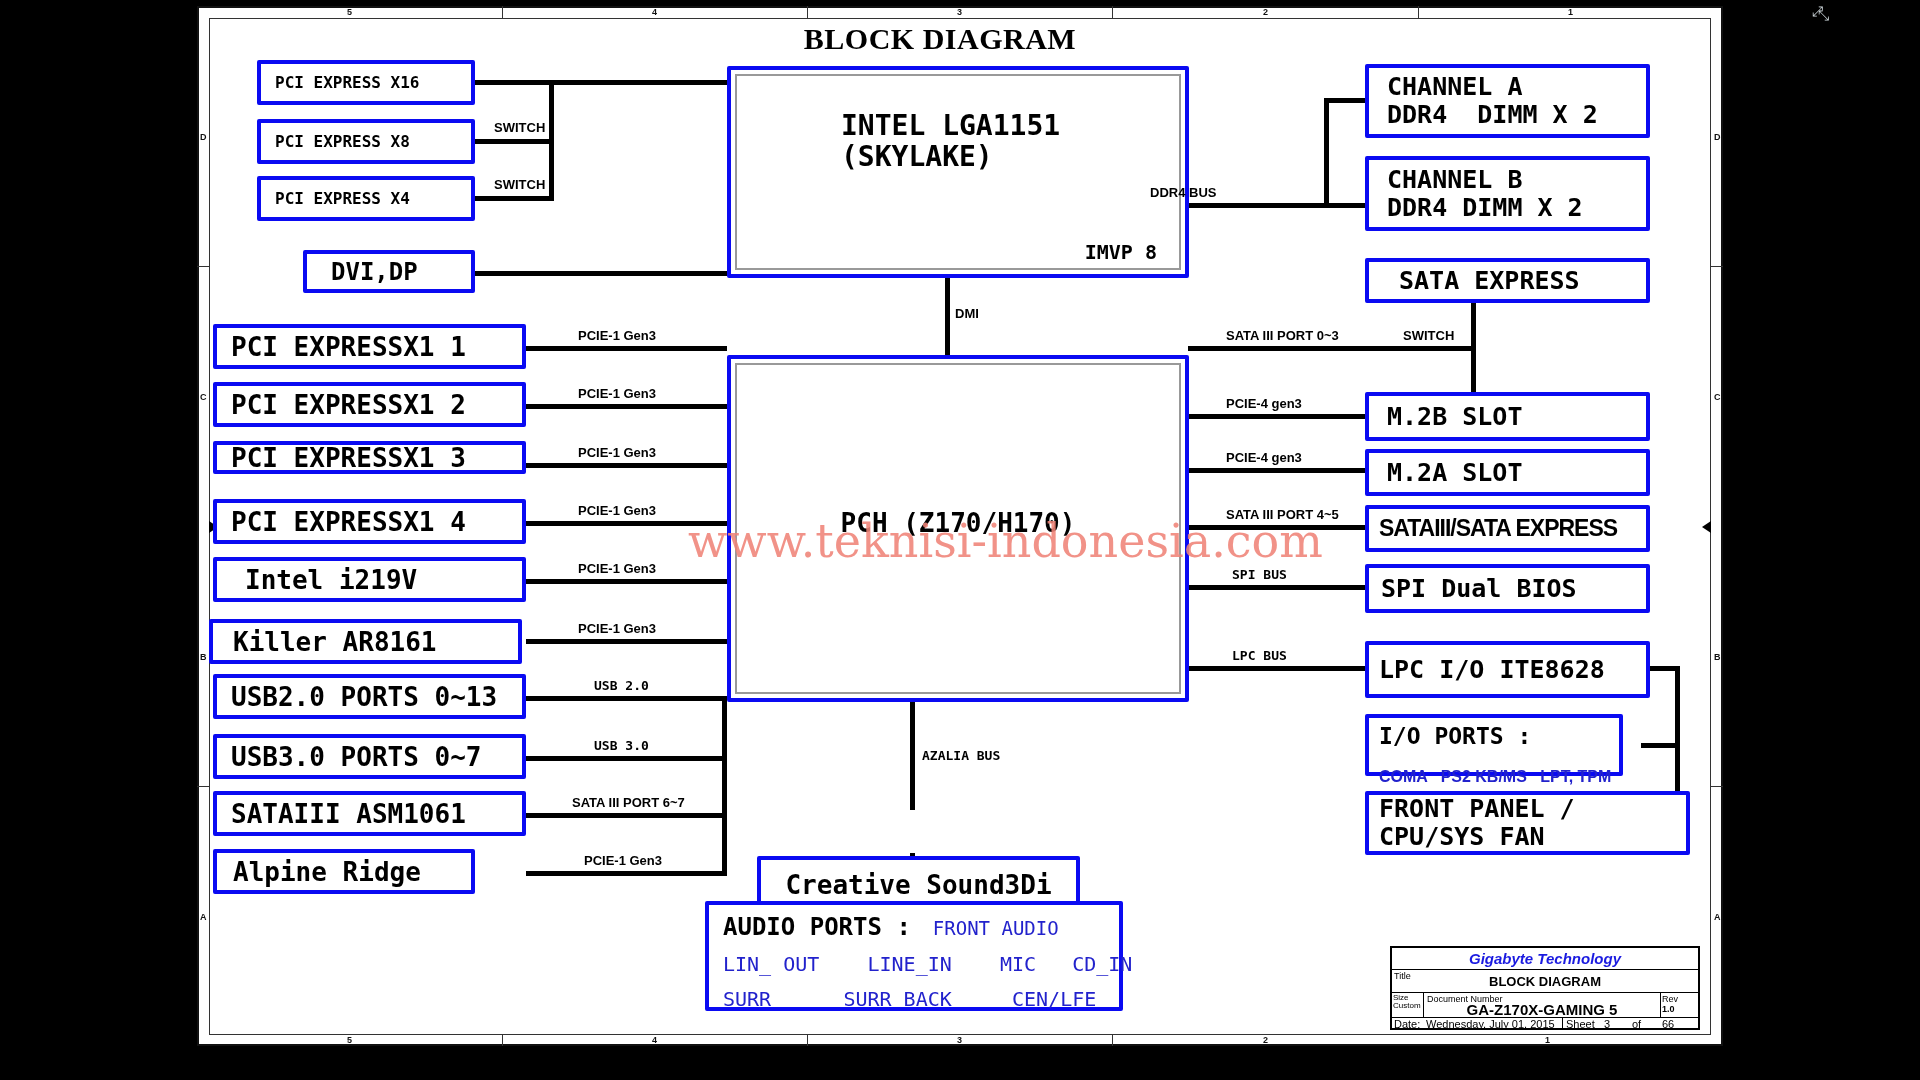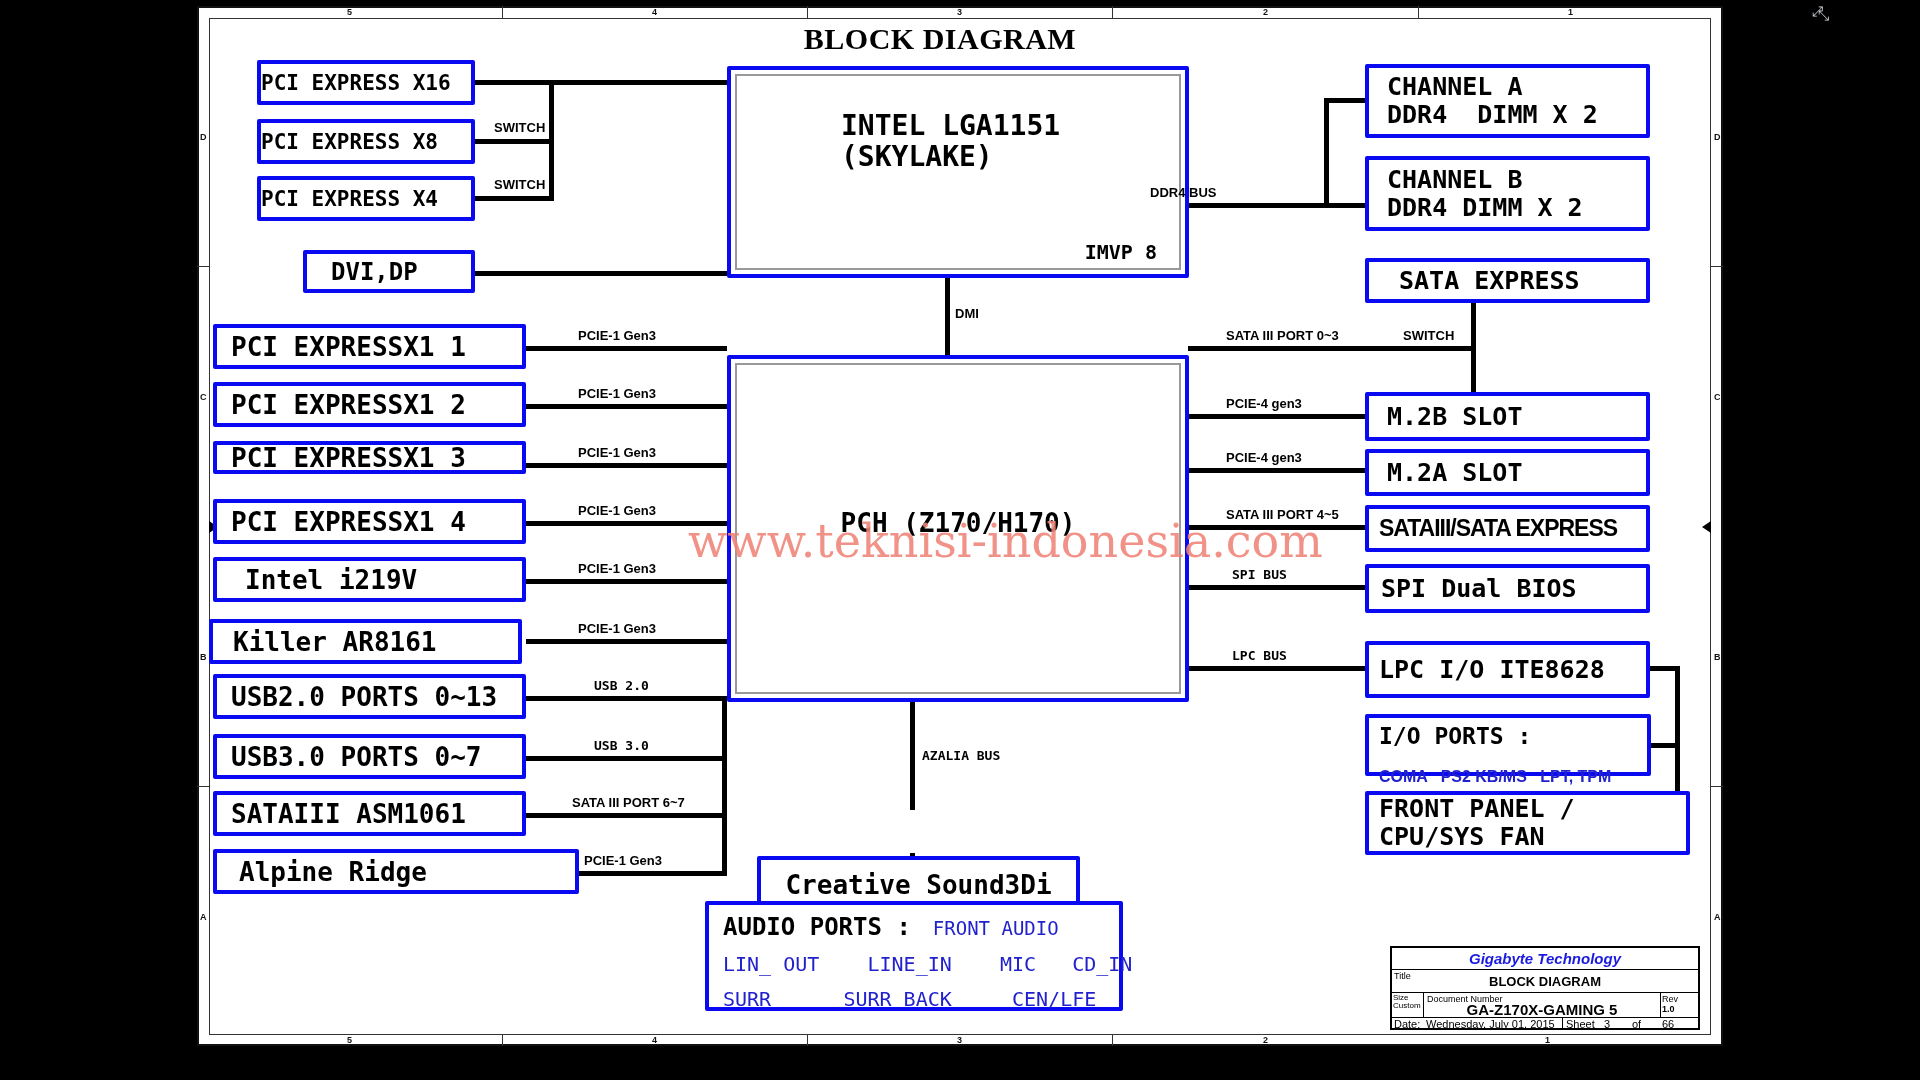--- a/index.html
+++ b/index.html
@@ -11,21 +11,21 @@
   #frame { position:absolute; left:209px; top:18px; width:1502px; height:1017px;
            border:1px solid #333; }
   
   .wire-h { position:absolute; height:5px; background:#000; }
   .wire-v { position:absolute; width:5px; background:#000; }
   
   .bbox { position:absolute; background:#fff; border:4px solid #0a0af2; border-radius:2px;
           color:#000; font-weight:bold; display:flex; flex-direction:column;
           justify-content:center; align-items:flex-start; white-space:pre; z-index:5;
           font-family:"DejaVu Sans Mono", monospace; }
-  .bbox.f21 { font-size:21px; padding-left:0; }
+  .bbox.f21 { font-size:16px; padding-left:14px; }
   .bbox.f24 { font-size:24px; padding-left:24px; }
   .bbox.f26 { font-size:26px; padding-left:14px; }
   .bbox.f25 { font-size:25px; padding-left:14px; }
   .bbox.two { line-height:28px; }
   .bbox.center { align-items:center; padding-left:0; }
   .bbox.cond { font-family:"Liberation Sans", sans-serif; font-size:23px; letter-spacing:-1px; }
   .inner { position:absolute; inset:4px; border:2px solid #999; pointer-events:none; }
   
   .buslabel { position:absolute; font:bold 13px "Liberation Sans", sans-serif; color:#000;
               white-space:nowrap; z-index:6; }
@@ -186,21 +186,21 @@
   <div class="bbox f24" style="left:303px;top:250px;width:172px;height:43px"><span>DVI,DP</span></div>
   <div class="bbox f26" style="left:213px;top:324px;width:313px;height:45px"><span>PCI EXPRESSX1 1</span></div>
   <div class="bbox f26" style="left:213px;top:382px;width:313px;height:45px"><span>PCI EXPRESSX1 2</span></div>
   <div class="bbox f26" style="left:213px;top:441px;width:313px;height:33px"><span>PCI EXPRESSX1 3</span></div>
   <div class="bbox f26" style="left:213px;top:499px;width:313px;height:45px"><span>PCI EXPRESSX1 4</span></div>
   <div class="bbox f26" style="left:213px;top:557px;width:313px;height:45px;padding-left:28px"><span>Intel i219V</span></div>
   <div class="bbox f26" style="left:209px;top:619px;width:313px;height:45px;padding-left:20px"><span>Killer AR8161</span></div>
   <div class="bbox f26" style="left:213px;top:674px;width:313px;height:45px"><span>USB2.0 PORTS 0~13</span></div>
   <div class="bbox f26" style="left:213px;top:734px;width:313px;height:45px"><span>USB3.0 PORTS 0~7</span></div>
   <div class="bbox f26" style="left:213px;top:791px;width:313px;height:45px"><span>SATAIII ASM1061</span></div>
-  <div class="bbox f26" style="left:213px;top:849px;width:366px;height:45px;padding-left:22px"><span>Alpine Ridge</span></div>
+  <div class="bbox f26" style="left:213px;top:849px;width:262px;height:45px;padding-left:16px"><span>Alpine Ridge</span></div>
 
   <div class="bbox" style="left:727px;top:66px;width:462px;height:212px">
     <div class="inner"></div>
     <div class="cpu-text"><span>INTEL LGA1151</span><br><span>(SKYLAKE)</span></div>
     <div class="imvp">IMVP 8</div>
   </div>
   <div class="bbox" style="left:727px;top:355px;width:462px;height:347px">
     <div class="inner"></div>
     <div class="pch-label">PCH (Z170/H170)</div>
   </div>
@@ -210,21 +210,21 @@
   </div>
   <div class="bbox f25 two" style="left:1365px;top:156px;width:285px;height:75px;padding-left:18px">
     <span>CHANNEL B</span><span>DDR4 DIMM X 2</span>
   </div>
   <div class="bbox f25" style="left:1365px;top:258px;width:285px;height:45px;padding-left:30px"><span>SATA EXPRESS</span></div>
   <div class="bbox f25" style="left:1365px;top:392px;width:285px;height:49px;padding-left:18px"><span>M.2B SLOT</span></div>
   <div class="bbox f25" style="left:1365px;top:449px;width:285px;height:47px;padding-left:18px"><span>M.2A SLOT</span></div>
   <div class="bbox cond" style="left:1365px;top:505px;width:285px;height:47px;padding-left:10px;font-weight:bold"><span>SATAIII/SATA EXPRESS</span></div>
   <div class="bbox f25" style="left:1365px;top:564px;width:285px;height:49px;padding-left:12px"><span>SPI Dual BIOS</span></div>
   <div class="bbox f25" style="left:1365px;top:641px;width:285px;height:57px;padding-left:10px"><span>LPC I/O ITE8628</span></div>
-  <div class="bbox" id="io-box" style="left:1365px;top:714px;width:286px;height:62px">
+  <div class="bbox" id="io-box" style="left:1365px;top:714px;width:258px;height:62px">
     <div class="io-title">I/O PORTS :</div>
     <div class="io-detail">COMA   PS2 KB/MS   LPT, TPM</div>
   </div>
   <div class="bbox f25 two" style="left:1365px;top:791px;width:325px;height:64px;padding-left:10px">
     <span>FRONT PANEL /</span><span>CPU/SYS FAN</span>
   </div>
 
   <div class="bbox f26 center" style="left:757px;top:856px;width:323px;height:57px"><span>Creative Sound3Di</span></div>
   <div class="bbox" id="audio-box" style="left:705px;top:901px;width:418px;height:110px">
     <div><span class="audio-r1">AUDIO PORTS :</span><span class="audio-front" style="margin-left: 22px;">FRONT AUDIO</span></div>

